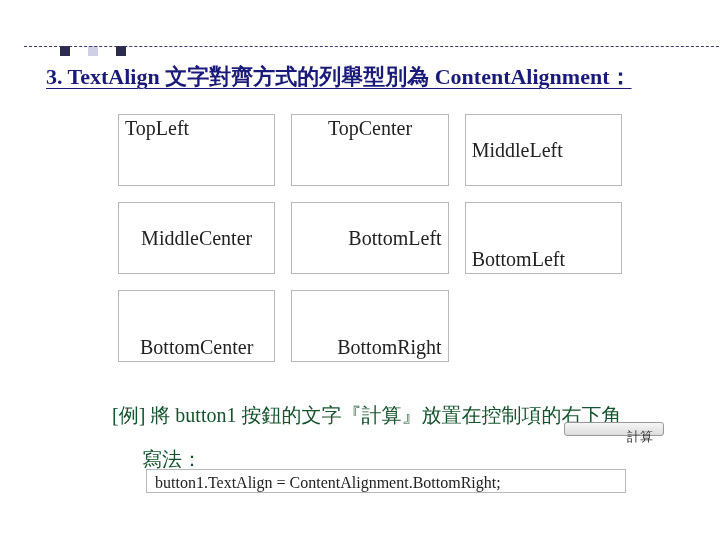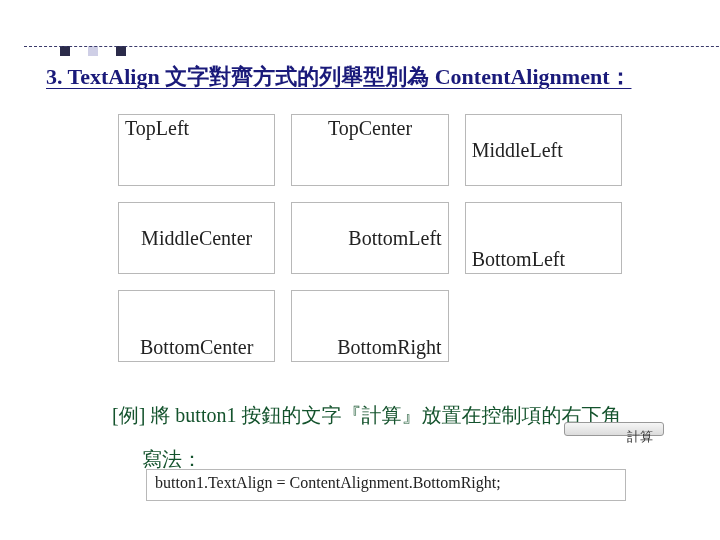--- a/index.html
+++ b/index.html
@@ -105,21 +105,21 @@
       text-align: right;
       line-height: 28px;
       padding-right: 10px;
       color: #333;
     }
     .code-box {
       position: absolute;
       top: 445px;
       left: 122px;
       width: 480px;
-      height: 32px;
+      height: 24px;
       border: 1px solid #b8b8b8;
       font-family: Georgia, serif;
       font-size: 16px;
       padding: 4px 8px;
       background: #fff;
       color: #222;
     }
   </style>
 </head>
 <body>

